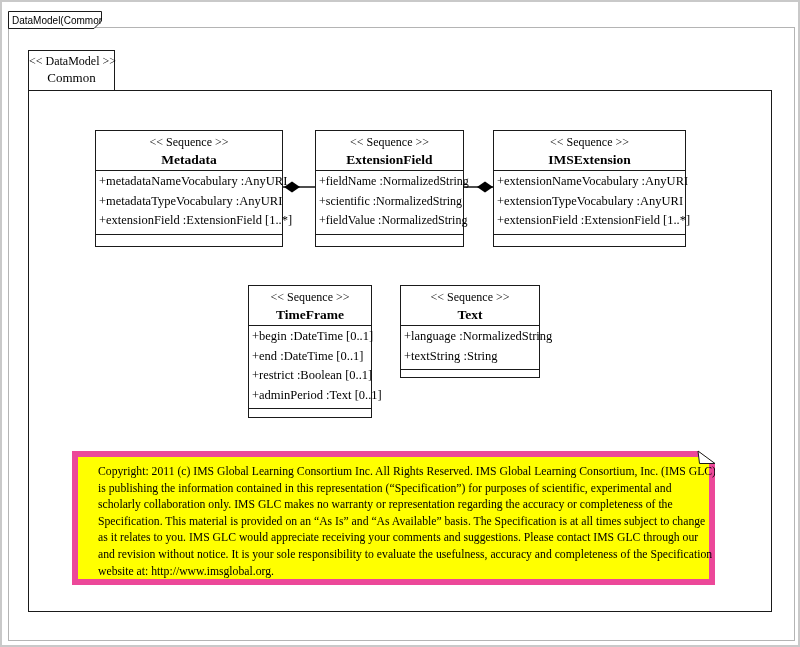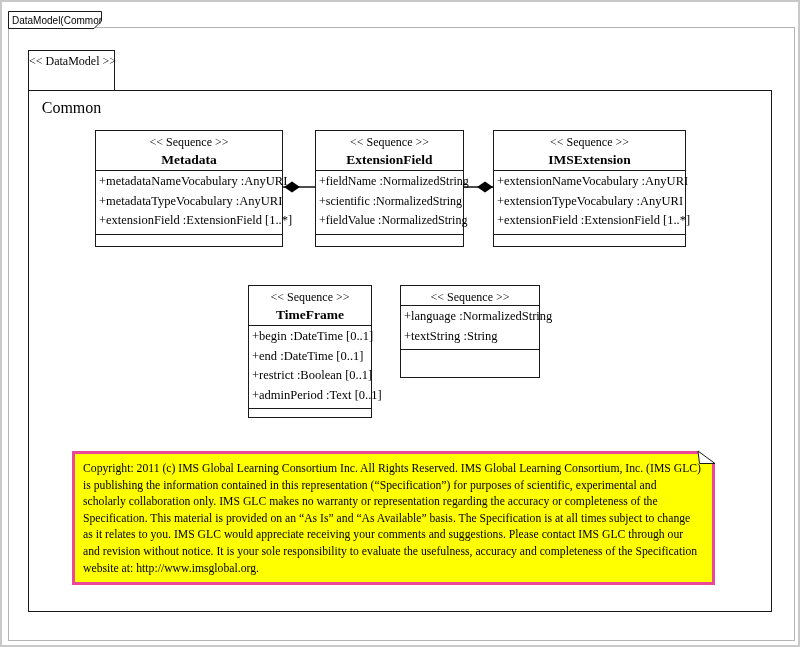--- a/index.html
+++ b/index.html
@@ -11,38 +11,38 @@
   .frame { position:absolute; left:8px; top:27px; width:785px; height:612px; border:1px solid #b4b4b4; }
   .tab { position:absolute; left:8px; top:11px; width:94px; height:18px; }
   .tab text { font-family:"Liberation Sans", sans-serif; font-size:10px; fill:#000; }
 
   .pkg-label {
     position:absolute; left:28px; top:50px; width:87px; height:40px;
     border:1px solid #1a1a1a; border-bottom:none; background:#fff;
     text-align:center; box-sizing:border-box; padding-top:2px;
   }
   .pkg-label .st { font-size:12px; line-height:16px; white-space:nowrap; }
-  .pkg-label .nm { font-size:16px; line-height:18px;margin-top:30px; }
+  .pkg-label .nm { font-size:13px; line-height:18px; }
   .pkg-body { position:absolute; left:28px; top:90px; width:744px; height:522px; border:1px solid #1a1a1a; box-sizing:border-box; }
 
   .cls { position:absolute; border:1px solid #1a1a1a; background:#fff; box-sizing:border-box; display:flex; flex-direction:column;justify-content:space-between; }
   .cls .hdr { border-bottom:1px solid #1a1a1a; text-align:center; padding-top:3px; }
   .cls .st { font-size:12px; line-height:16px; white-space:nowrap; }
   .cls .nm { font-size:13.5px; font-weight:bold; line-height:20px; white-space:nowrap; }
   .cls .attrs { border-bottom:1px solid #1a1a1a; padding:1px 2px 3px 3px; }
   .cls .attr { font-size:12.5px; line-height:19.5px; white-space:nowrap; }
   .cls .ops { flex:1 1 auto; }
 
   .connectors { position:absolute; left:0; top:0; width:800px; height:647px; pointer-events:none; }
 
   .note {
     position:absolute; left:72px; top:451px; width:643px; height:134px;
-    background:var(--note-fill,#ffff00); border:3px solid #ec4899; box-sizing:border-box;
+    background:var(--note-fill,#ffff00); border:6px solid #ec4899; box-sizing:border-box;
     clip-path: polygon(0 0, 626px 0, 100% 13px, 100% 100%, 0 100%);
-    padding:7px 6px 0 8px;
+    padding:7px 6px 0 20px;
   }
   .note .ln { font-size:11.7px; line-height:16.6px; white-space:nowrap; }
   .note-fold { position:absolute; left:697px; top:450px; width:19px; height:15px; }
 </style>
 </head>
 <body>
 
 <div id="canvas" style="--note-fill: #ffff00;">
 
   <div class="page-border"></div>
@@ -108,20 +108,21 @@
       <div class="attr">+end :DateTime [0..1]</div>
       <div class="attr">+restrict :Boolean [0..1]</div>
       <div class="attr">+adminPeriod :Text [0..1]</div>
     </div>
     <div class="ops"></div>
   </div>
 
   <div class="cls" style="left:400px; top:285px; width:140px; height:93px;">
     <div class="hdr">
       <div class="st">&lt;&lt; Sequence &gt;&gt;</div>
+      <div class="nm">Text</div>
     </div>
     <div class="attrs">
       <div class="attr">+language :NormalizedString</div>
       <div class="attr">+textString :String</div>
     </div>
     <div class="ops"></div>
   </div>
 
   <svg class="connectors" viewBox="0 0 800 647">
     <line x1="283" y1="187" x2="315" y2="187" stroke="#000" stroke-width="1.4"></line>

